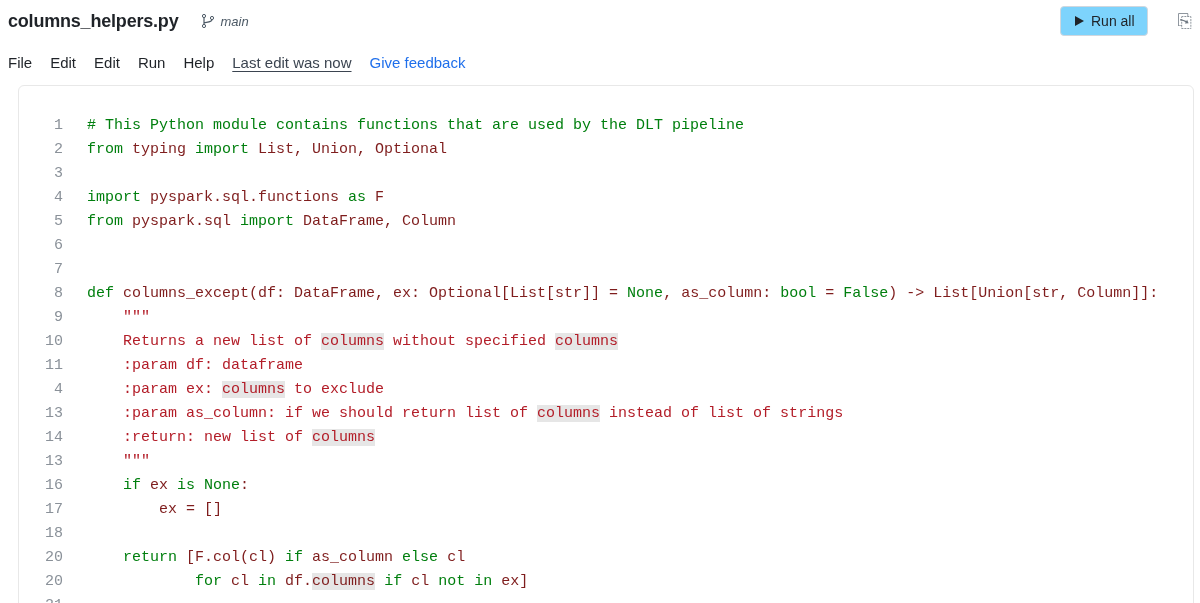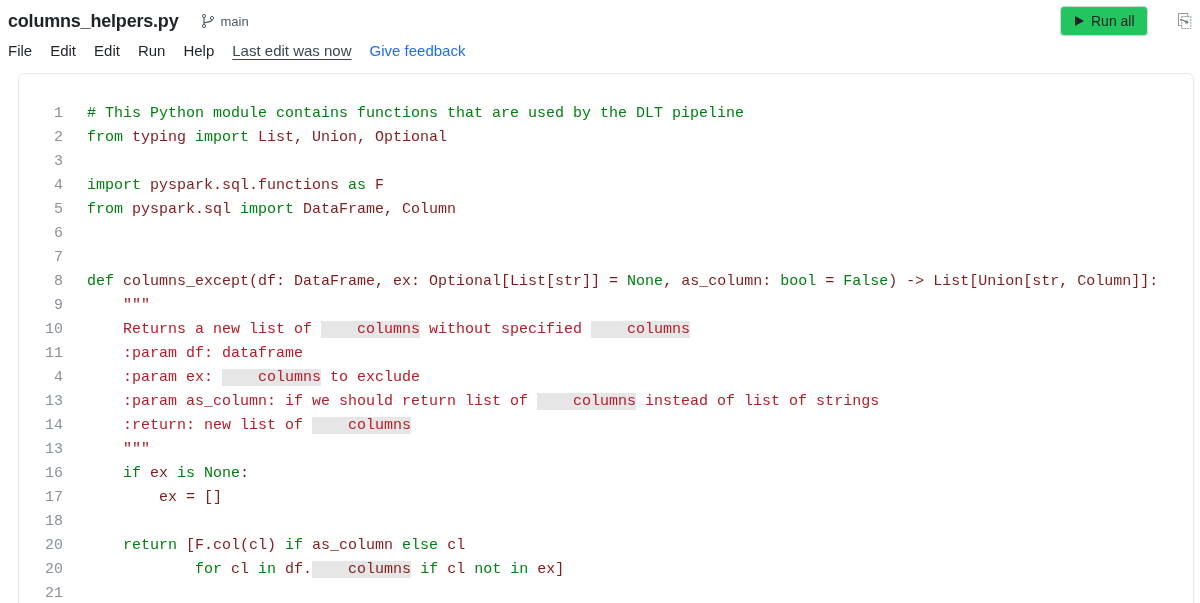--- a/index.html
+++ b/index.html
@@ -24,53 +24,54 @@
     font-weight: 700;
     font-size: 18px;
     letter-spacing: -0.2px;
   }
   .branch {
     display: inline-flex;
     align-items: center;
     gap: 4px;
     color: #4d5a66;
     font-size: 13px;
+    font-style: italic;
   }
   .branch svg { width: 16px; height: 16px; stroke: #4d5a66; fill: none; }
   .spacer { flex: 1; }
   .btn {
     display: inline-flex;
     align-items: center;
     gap: 6px;
     border: 1px solid #d0d7de;
     border-radius: 4px;
     padding: 6px 12px;
     font-size: 14px;
-    background:#22c55e;
+    background:#7dd3fc;
     cursor: pointer;
     color:#1f2328;
   }
   .btn svg { width:12px; height:12px; }
   .dot { width:8px; height:8px; border-radius:50%; background:#1f6feb; display:inline-block; }
   .right-edge {
     margin-left:8px;
     color:#6e7781;
     font-size:18px;
   }
 
   
   .menubar {
     display:flex;
     align-items:center;
     gap:18px;
     padding: 6px 8px 10px 8px;
     font-size:15px;
     color:#1f2328;
   }
-  .menubar .menuitem { cursor:pointer; }
+  .menubar .menuitem { cursor:pointer;margin-top:12px; }
   .menubar .last-edit { color:#3b4450; text-decoration: underline; text-underline-offset:3px;text-align:center; }
   .menubar .feedback { color:#1f6feb; }
 
   
   .nb-wrap {
     margin: 4px 6px 0 18px;
     border: 1px solid #e8e8e8;
     border-radius: 6px 6px 0 0;
     padding-top: 28px;
     position: relative;
@@ -104,21 +105,21 @@
   .code {
     white-space: pre;
     padding-left: 10px;
   }
 
   
   .c-comment { color:#007f0e; }       
   .c-kw      { color:#007f0e; }       
   .c-name    { color:#7f1d1d; }
   .c-str     { color:#b31d28; }       
-  .c-hl      { background:#e6e6e6;padding-left:36px; }  
+  .c-hl      { background:#e6e6e6; }  
 
   
 </style>
 </head>
 <body>
 
 <div class="top">
   <span class="filename">columns_helpers.py</span>
   <span class="branch">
     <svg viewBox="0 0 16 16">

